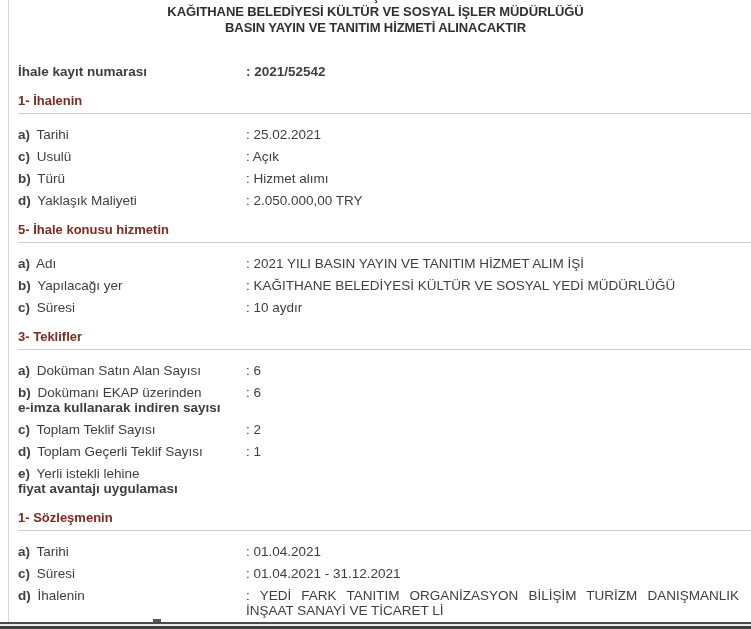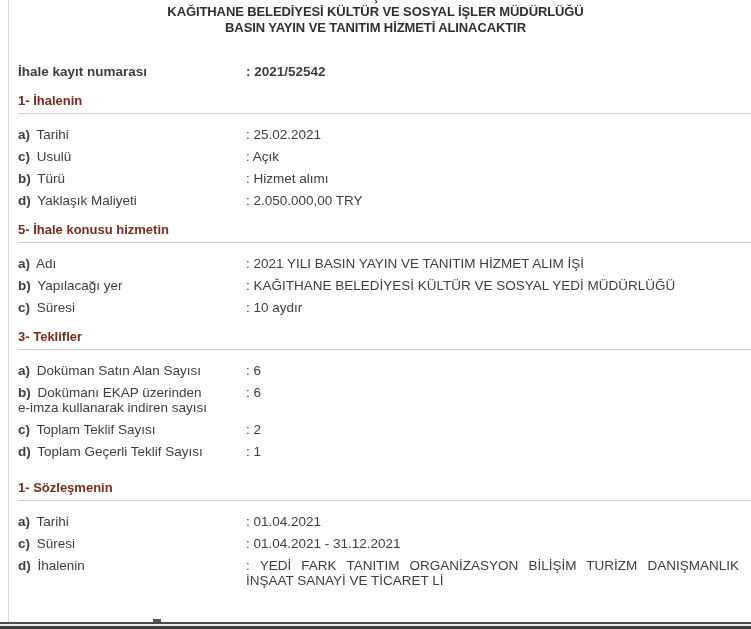--- a/index.html
+++ b/index.html
@@ -18,21 +18,21 @@
   .kv{display:grid;grid-template-columns:212px 1fr;column-gap:16px;}
   .row{margin-bottom:7px;}
   .section-heading{
     font-weight:bold;color:#7b2b21;font-size:13px;margin-top:14px;
   }
   .section-rule{
     border:none;border-top:1px solid #cccccc;margin:5px -12px 0 0;height:0;
   }
   .rows{margin-top:13px;}
   .lbl b{font-weight:bold;margin-right:3px;}
-  .lbl2{font-weight:normal;}
+  .lbl2{font-weight:bold;}
   .val{white-space:pre-wrap;}
   .val.justify{text-align:justify;}
   .bottom-bar{
     position:absolute;left:0;right:0;bottom:0;height:7px;
     background:linear-gradient(to bottom,#4a4a4a 0 2px,#ececec 2px 4px,#3f3f3f 4px 7px);
   }
   .bar-notch{position:absolute;left:153px;bottom:7px;width:8px;height:3px;background:#555;}
 </style>
 </head>
 <body>
@@ -109,20 +109,21 @@
         </div>
         <div class="kv row">
           <div class="lbl"><b>c)</b> <span>Toplam Teklif Sayısı</span></div>
           <div class="val">: 2</div>
         </div>
         <div class="kv row">
           <div class="lbl"><b>d)</b> <span>Toplam Geçerli Teklif Sayısı</span></div>
           <div class="val">: 1</div>
         </div>
         <div class="kv row">
+          <div class="lbl"><b>e)</b> <span>Yerli istekli lehine</span><div class="lbl2">fiyat avantajı uygulaması</div></div>
         </div>
       </div>
     </div>
 
     <div>
       <div class="section-heading">1- Sözleşmenin</div>
       <hr class="section-rule">
       <div class="rows">
         <div class="kv row">
           <div class="lbl"><b>a)</b> <span>Tarihi</span></div>

